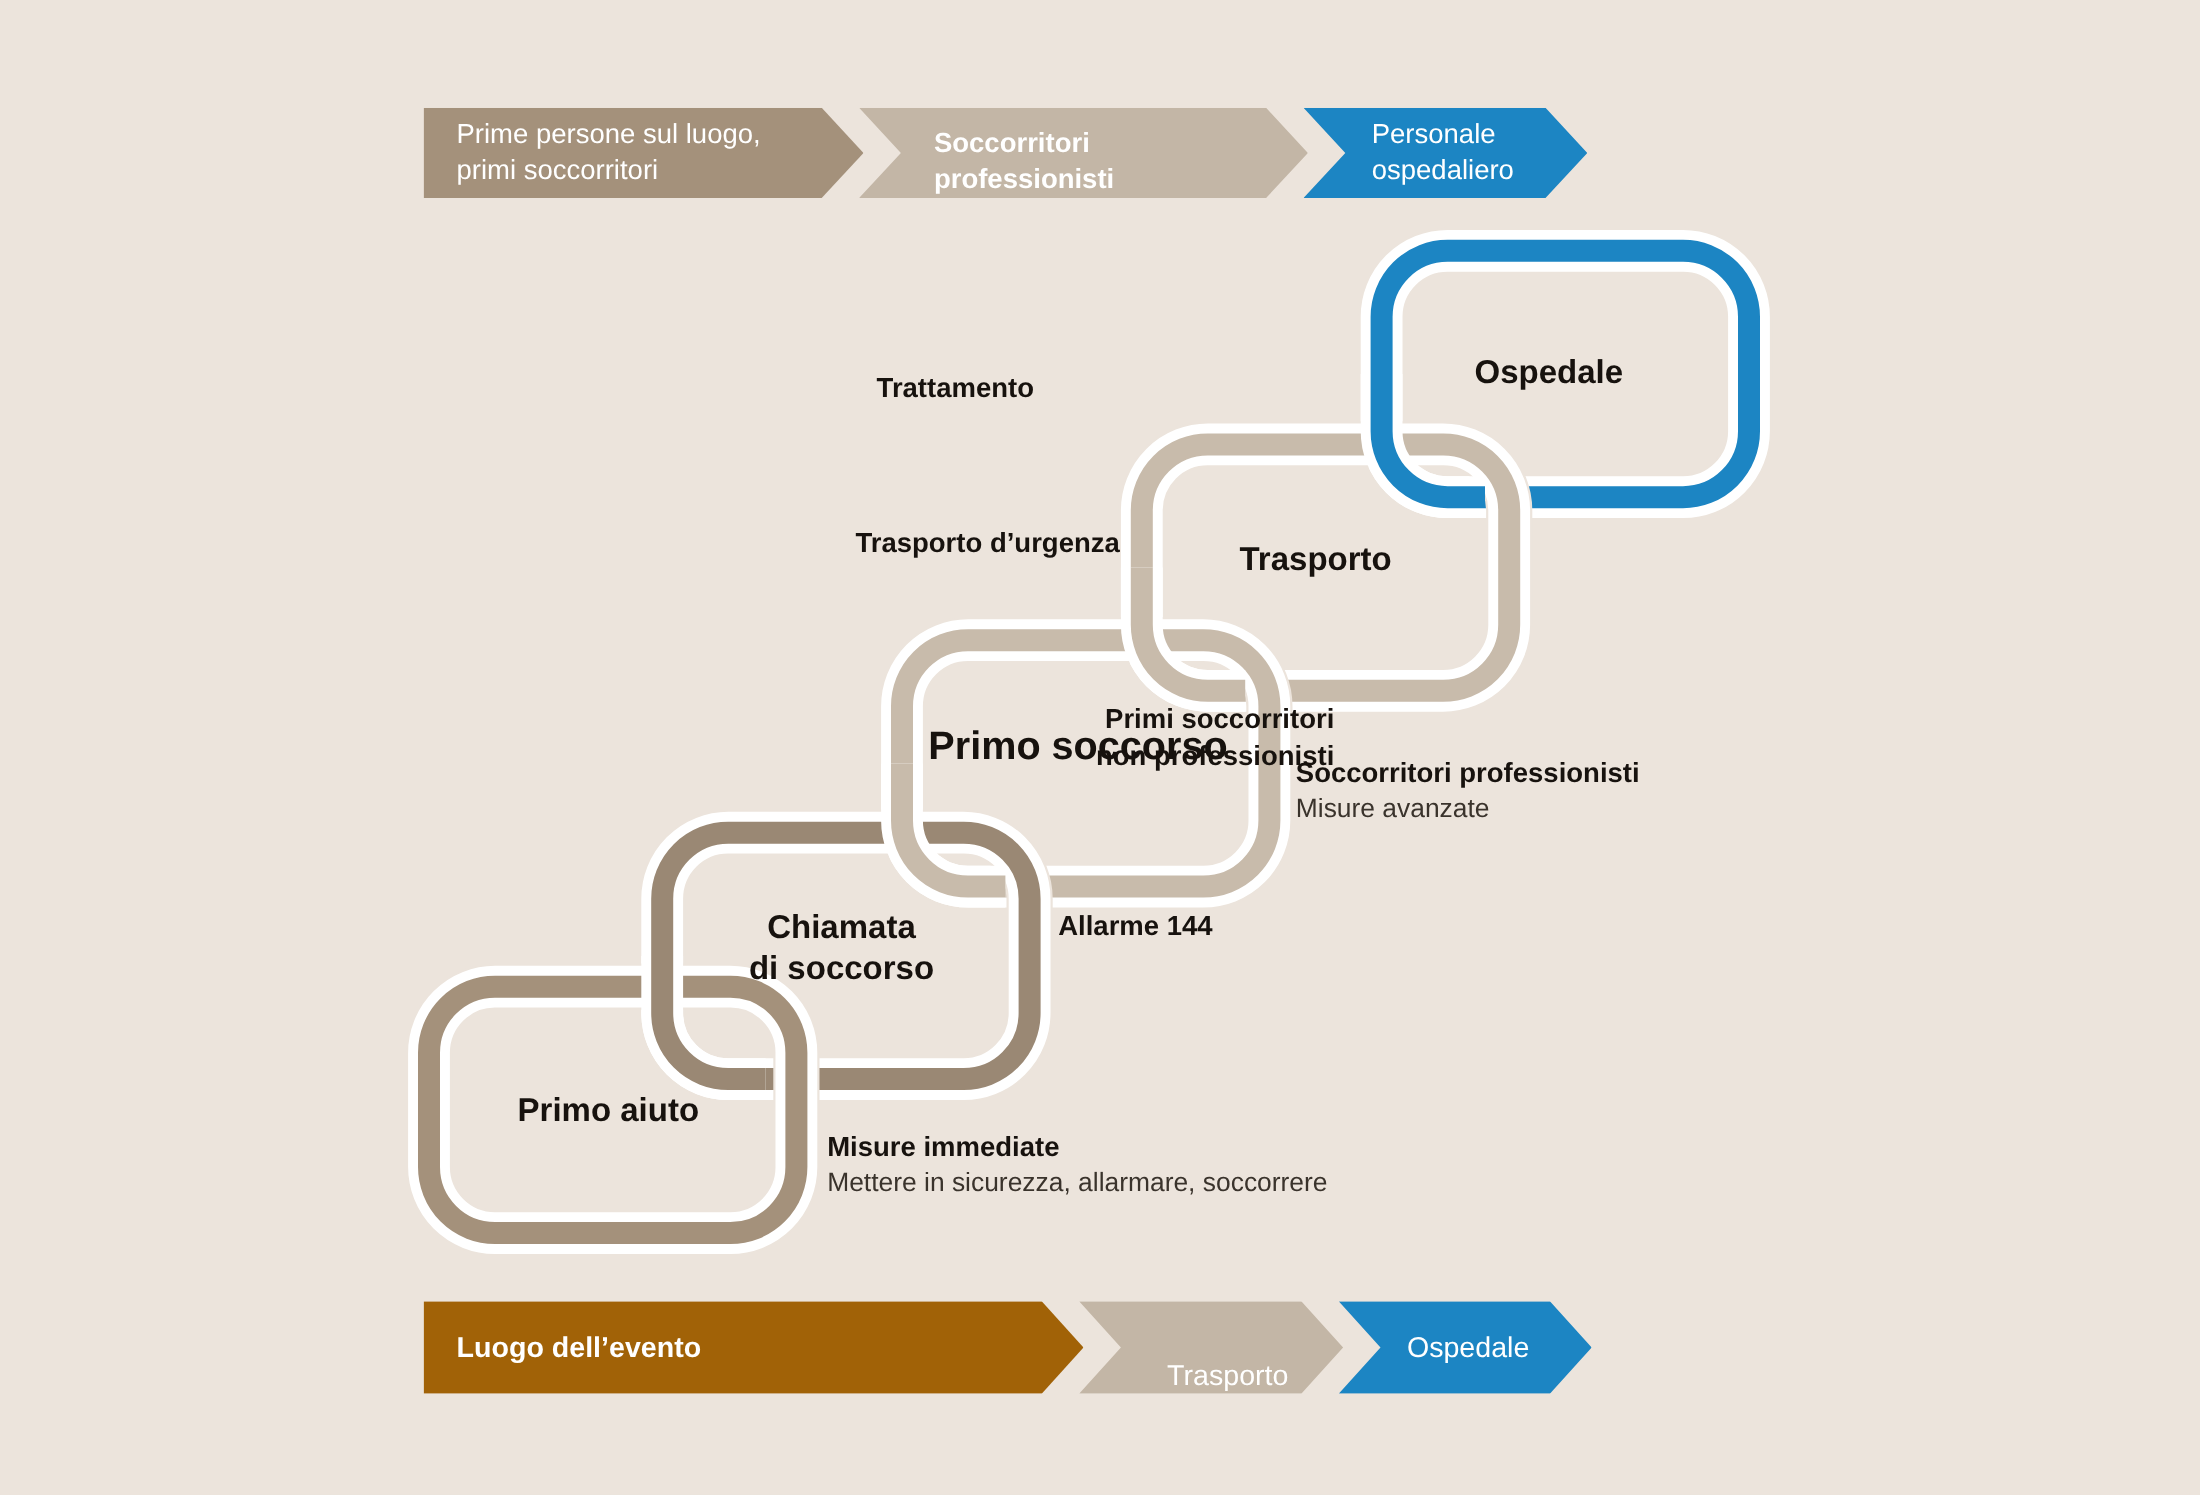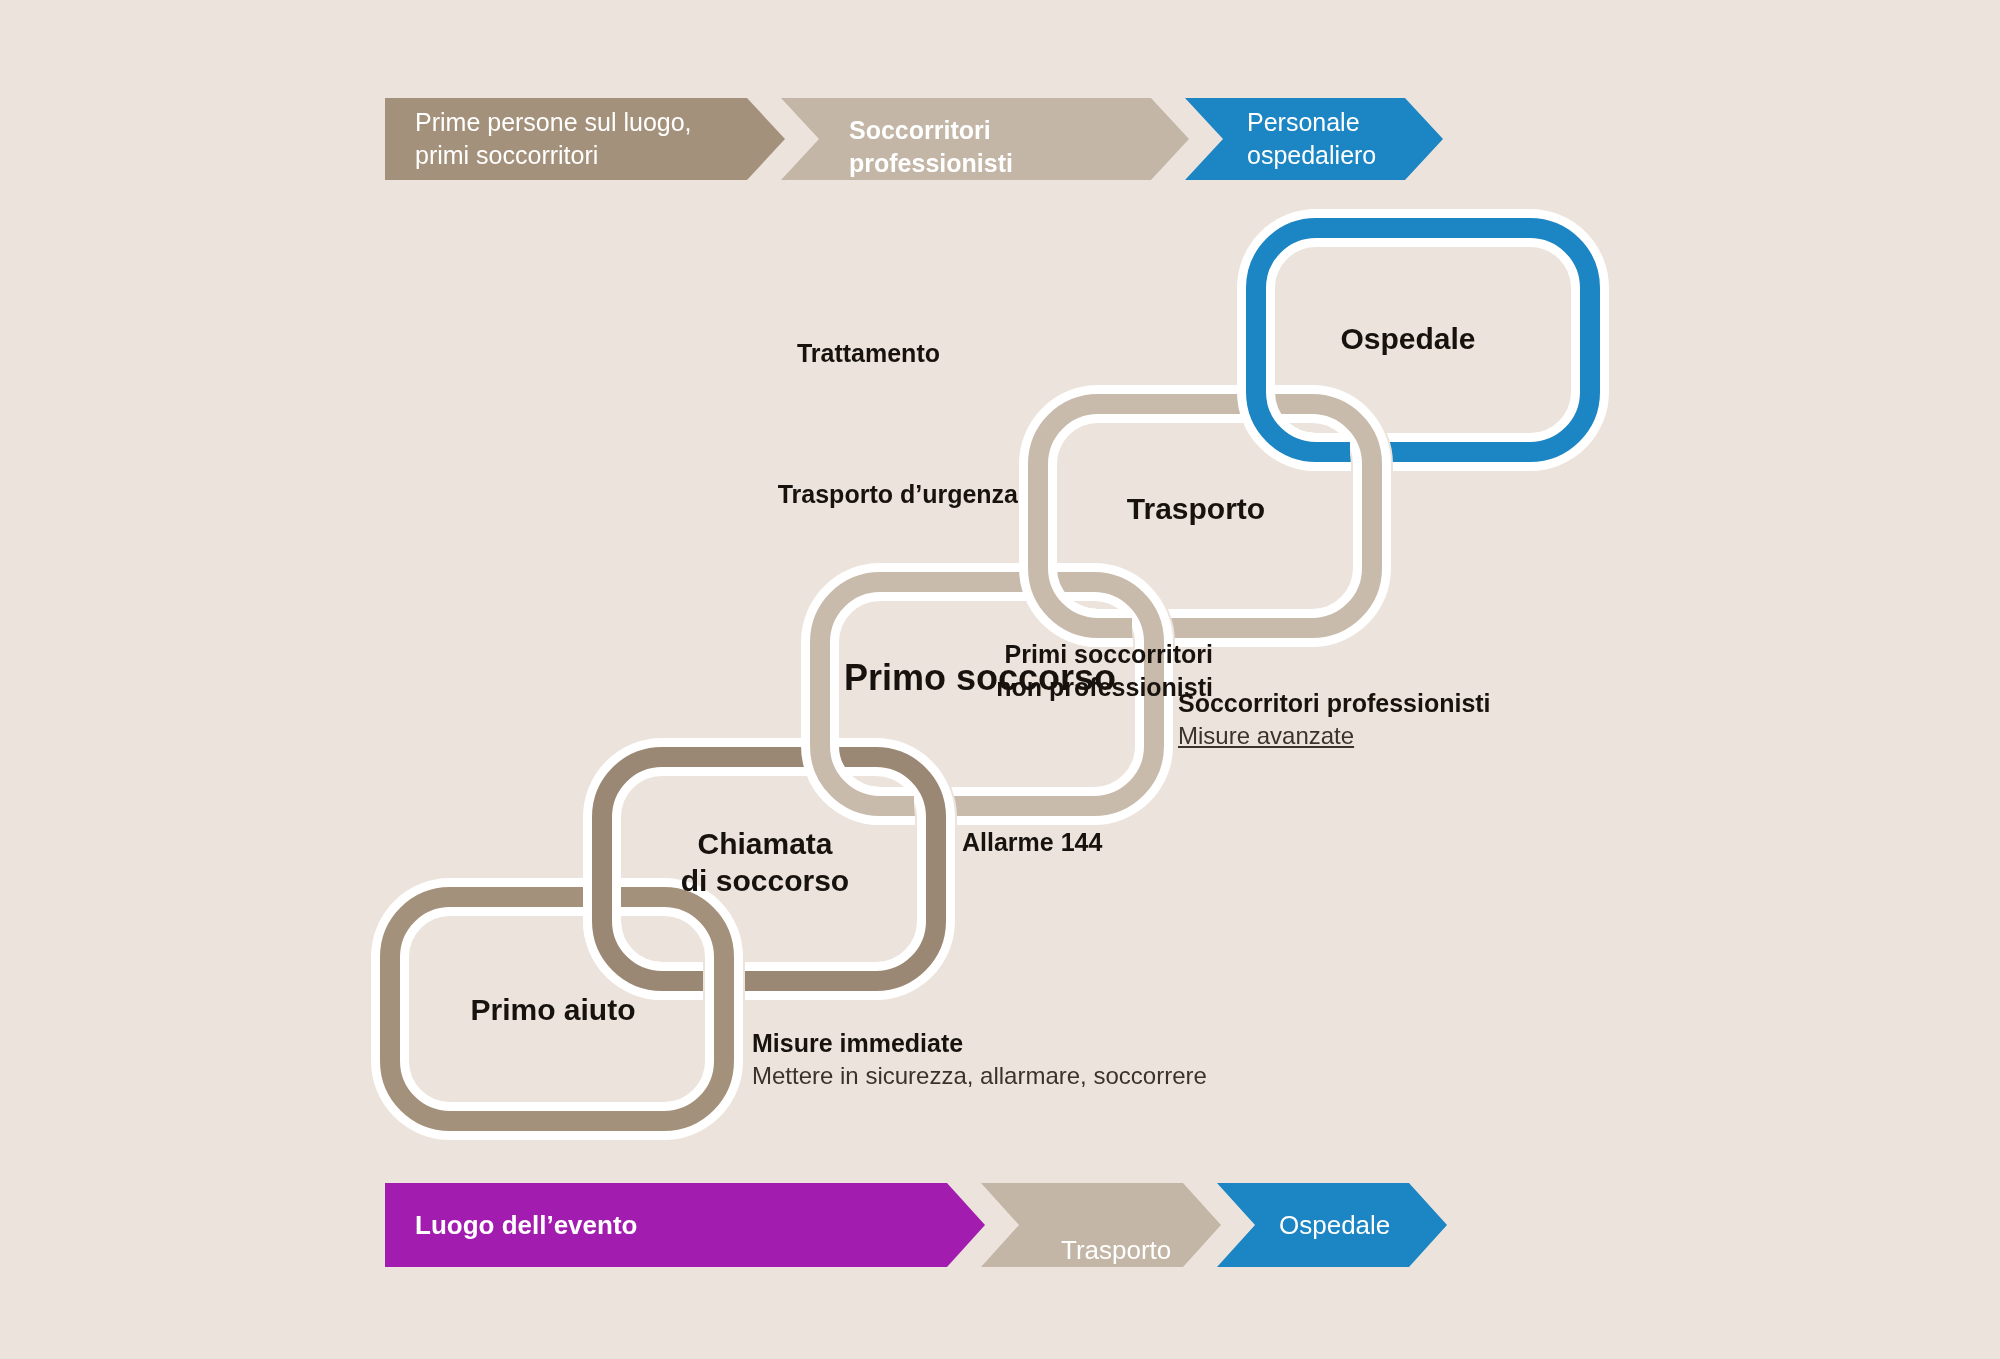--- a/index.html
+++ b/index.html
@@ -187,33 +187,33 @@
       </div>
       <div class="annot right-align" style="top: 478px; left: 0px; width: 1018px;">
         <span class="a-title" style="font-size: 25px;">Trasporto d’urgenza</span>
       </div>
       <div class="annot right-align" style="top: 638px; left: 0px; width: 1213px;">
         <span class="a-title" style="font-size: 25px;">Primi soccorritori
 non professionisti</span>
       </div>
       <div class="annot left-align" style="top: 687px; left: 1178px;">
         <span class="a-title" style="font-size: 25px;">Soccorritori professionisti</span>
-        <span class="a-sub" style="font-size: 24px; text-decoration: underline;">Misure avanzate</span>
+        <span class="a-sub" style="font-size: 24px;">Misure avanzate</span>
       </div>
       <div class="annot left-align" style="top: 826px; left: 962px;">
         <span class="a-title" style="font-size: 25px;">Allarme 144</span>
       </div>
       <div class="annot left-align" style="top: 1027px; left: 752px;">
         <span class="a-title" style="font-size: 25px;">Misure immediate</span>
         <span class="a-sub" style="font-size: 24px;">Mettere in sicurezza, allarmare, soccorrere</span>
       </div>
     </div>
 
   <div class="banner" id="bottom-banner">
-      <div class="arrow-seg chev-head" style="width: 600px; background: #a21caf; margin-left: 0px;">
+      <div class="arrow-seg chev-head" style="width: 600px; background: #a16207; margin-left: 0px;">
         <span class="seg-text" style="margin-left: 30px; font-size: 26px; font-weight: bold;">Luogo dell’evento</span>
       </div>
       <div class="arrow-seg chev-mid" style="width: 240px; background: rgb(195, 182, 166); margin-left: -20px;">
         <span class="seg-text" style="margin-left: 80px; font-size: 26px; font-weight: normal;">Trasporto</span>
       </div>
       <div class="arrow-seg chev-tail" style="width: 230px; background: rgb(28, 133, 195); margin-left: -20px;">
         <span class="seg-text" style="margin-left: 62px; font-size: 26px; font-weight: normal;">Ospedale</span>
       </div>
     </div>
 

